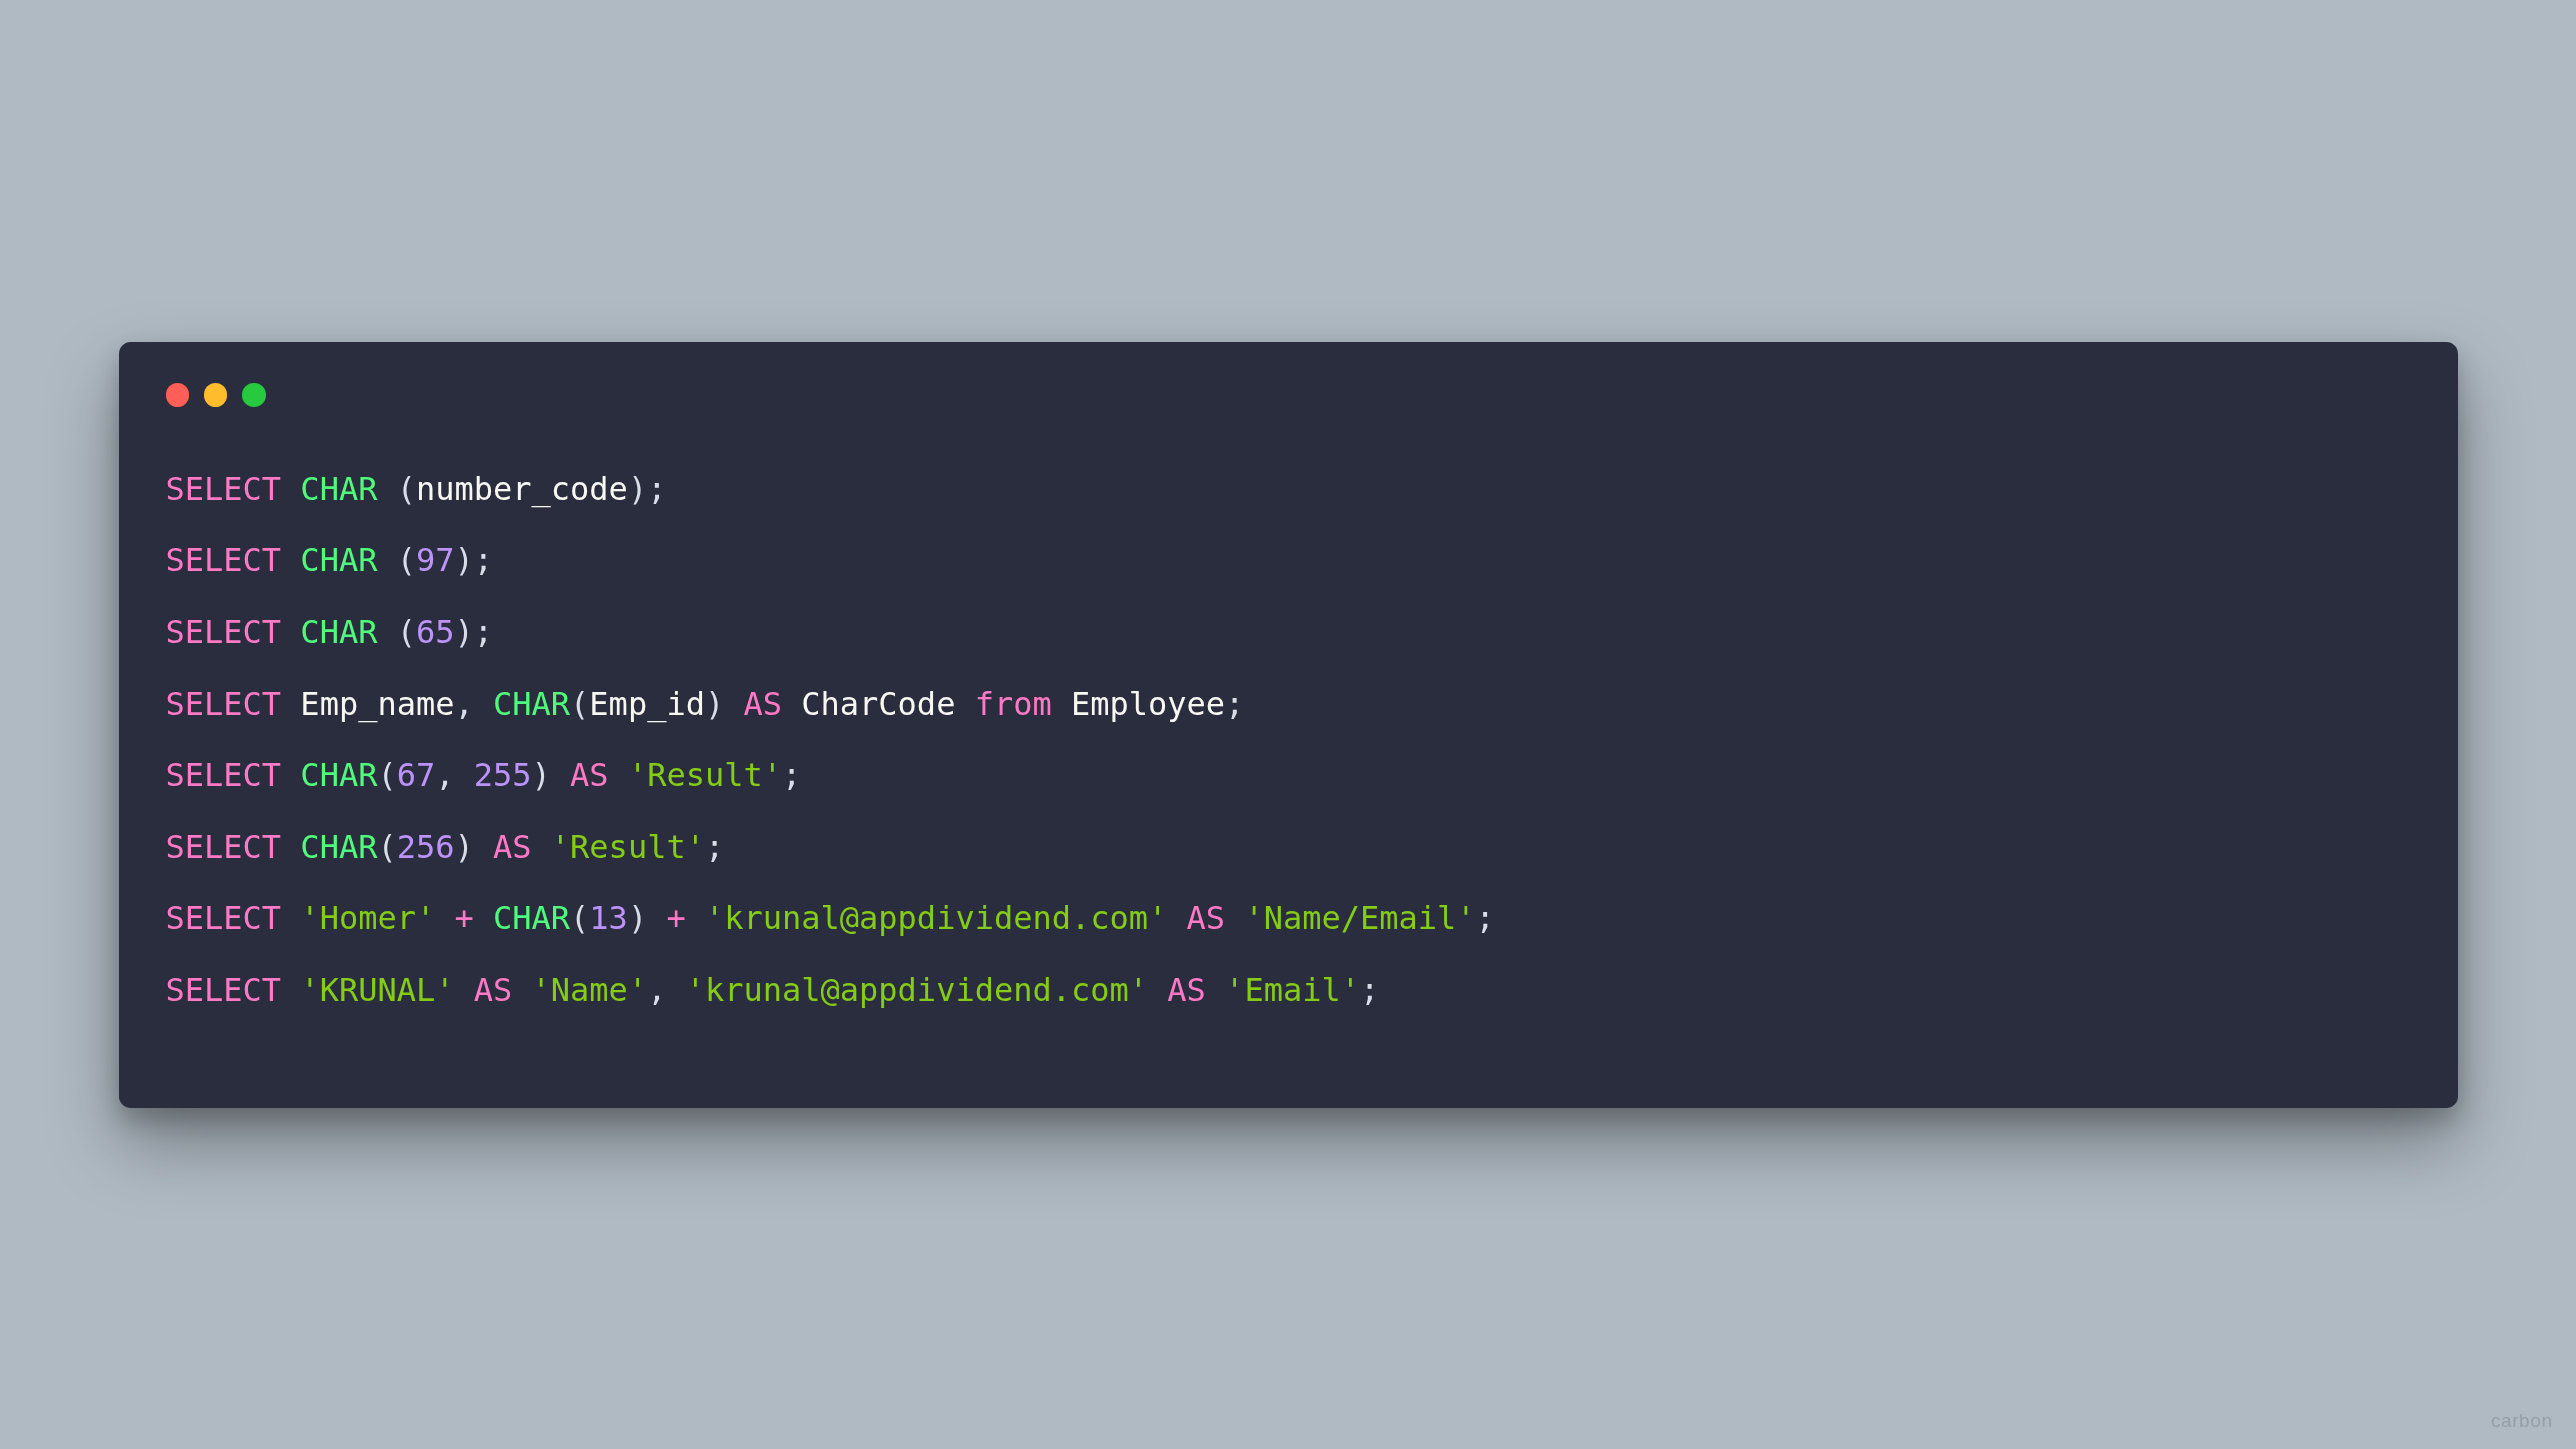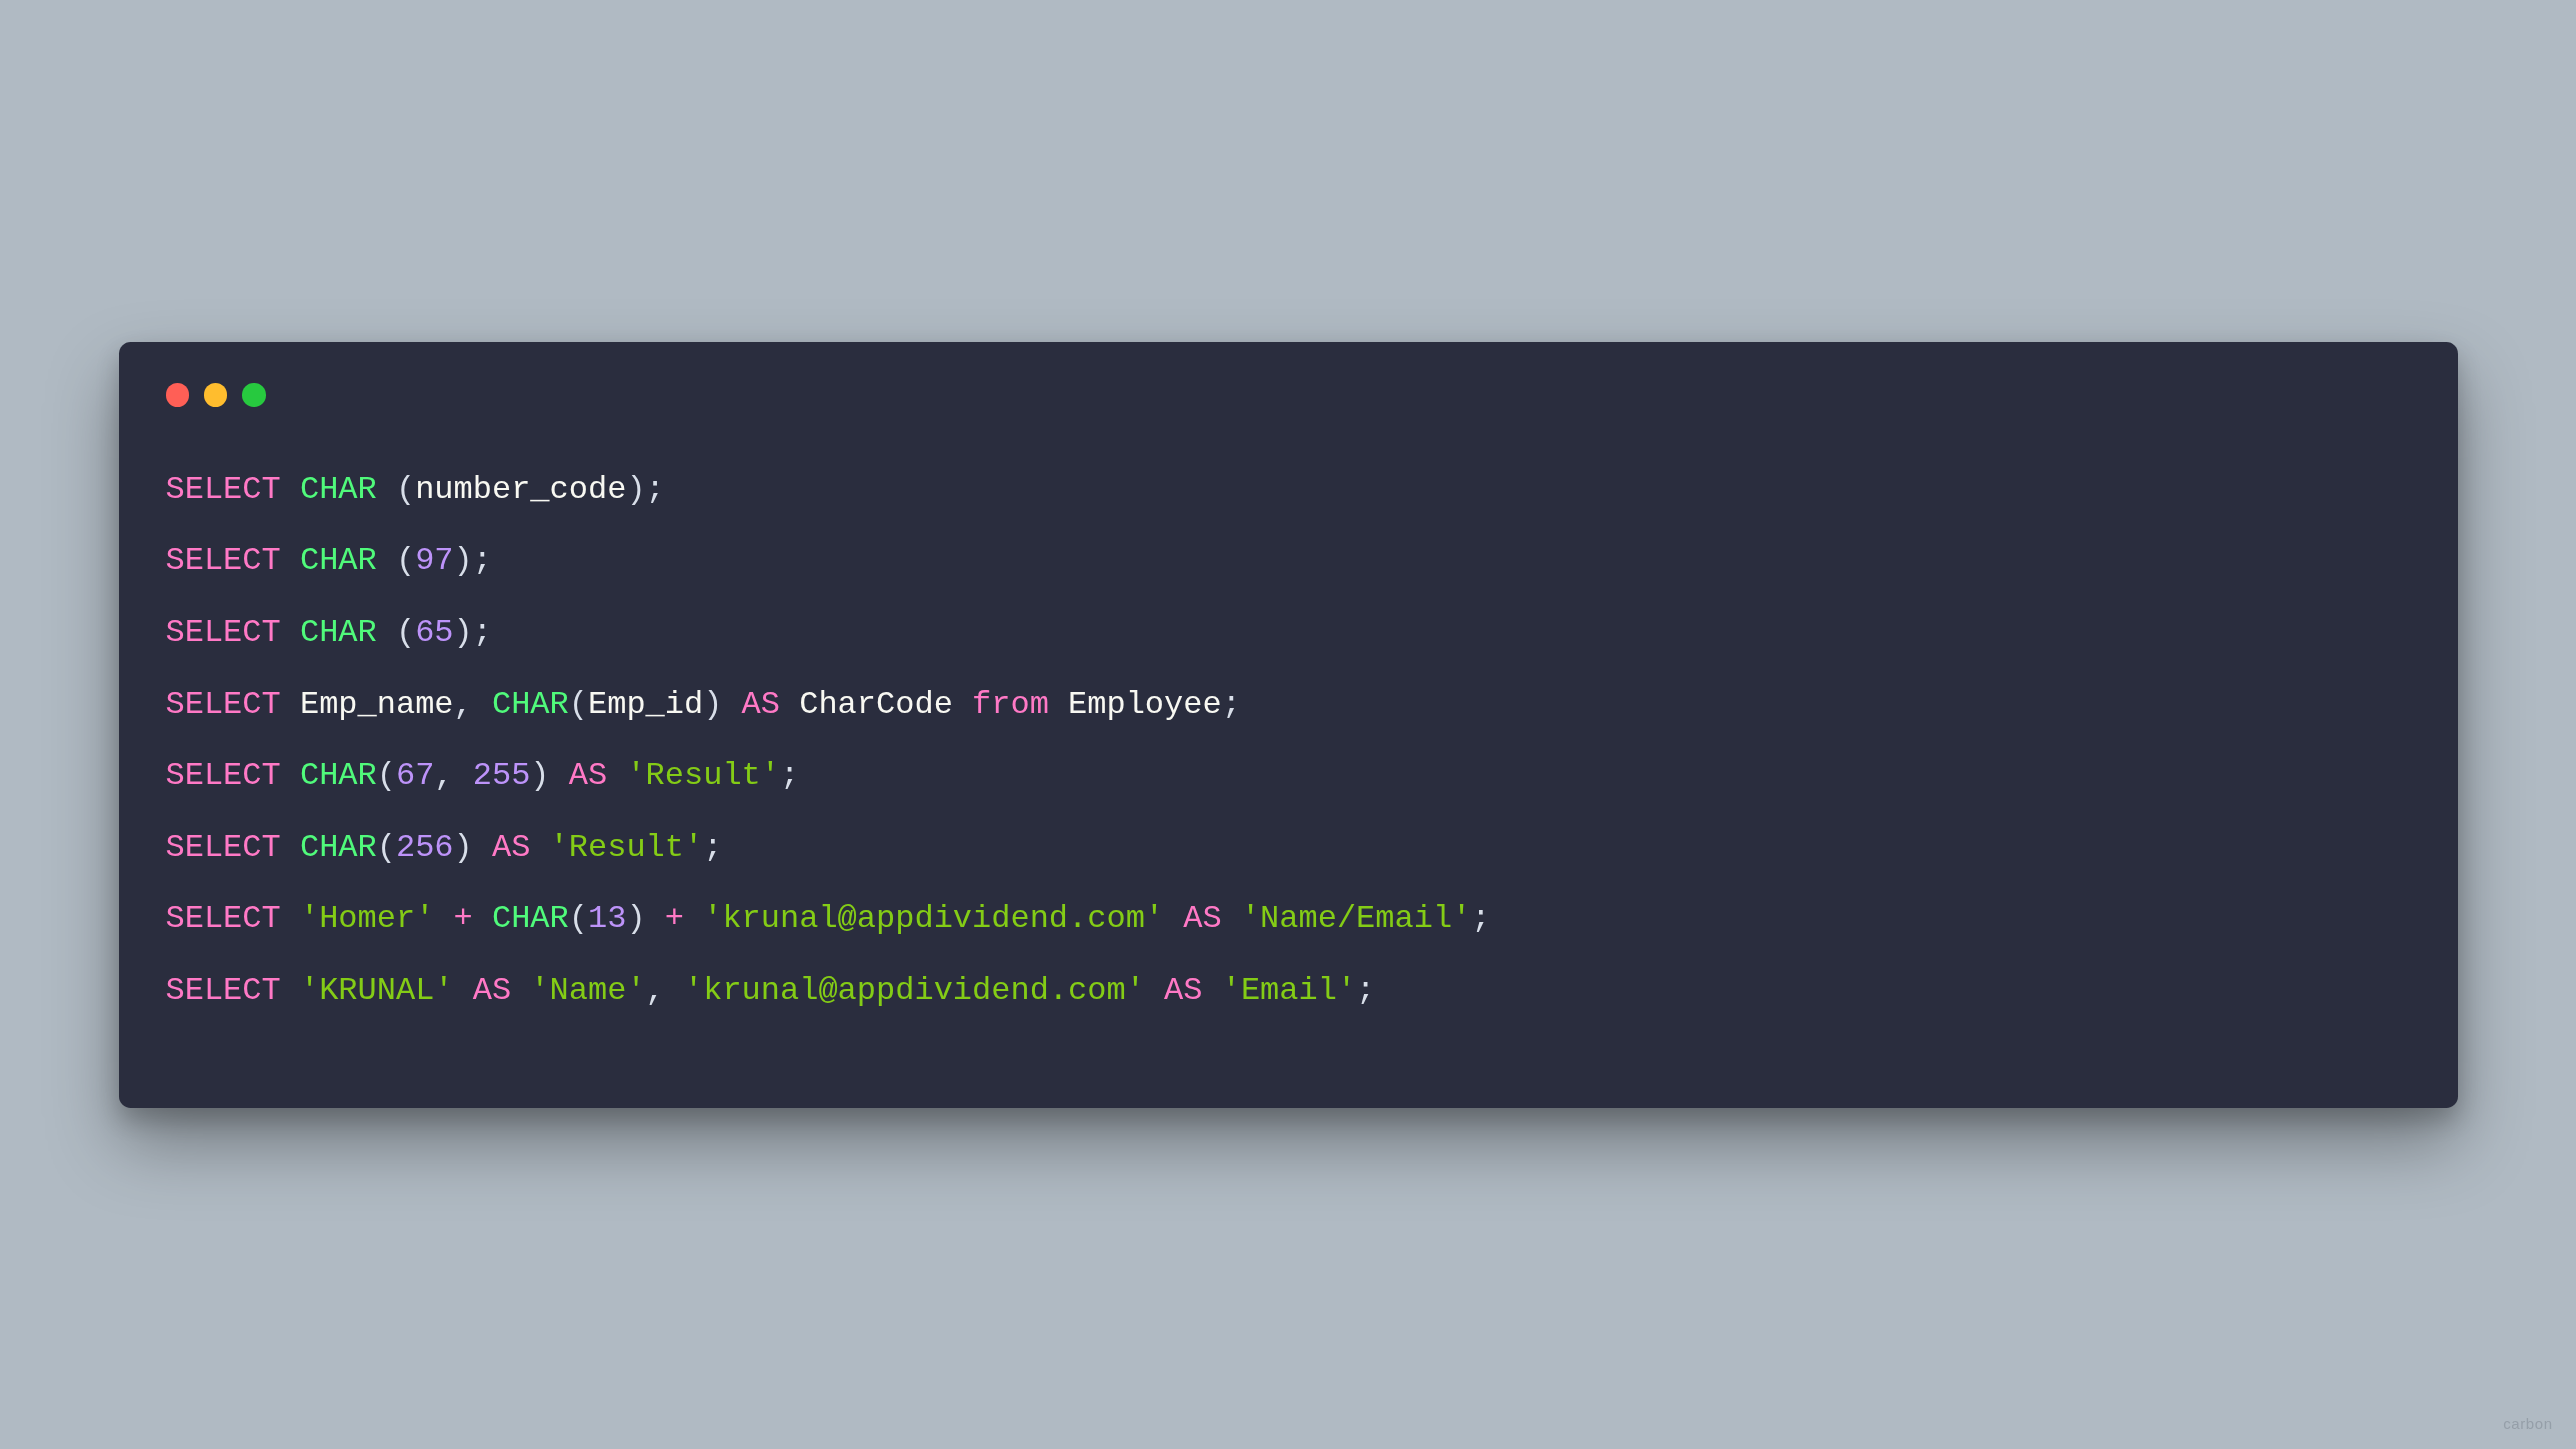--- a/index.html
+++ b/index.html
@@ -29,34 +29,34 @@
     height: 23.4px;
     border-radius: 50%;
   }
   .code {
     font-size: 32px;
     line-height: 1.55;
     white-space: pre;
     color: #d8dee9;
     font-weight: 500;
   }
-  .code .line { display: block; margin-bottom: 22px; font-family: Liberation Mono, monospace; }
+  .code .line { display: block; margin-bottom: 22px; }
   .kw   { color: #ff79c6; }   
   .fn   { color: #50fa7b; }   
   .id   { color: #f8f8f2; }   
   .num  { color: #bd93f9; text-align: center; }   
   .str  { color: #84cc16; }   
   .pn   { color: #d8dee9; }   
   .op   { color: #ff79c6; }   
   .watermark {
     position: fixed;
     right: 23.4px;
     bottom: 17.5px;
     color: rgba(100,110,120,0.35);
-    font-size: 15px;
+    font-size: 19px;
     font-family: sans-serif;
     letter-spacing: 0.6px;
   }
 </style>
 </head>
 <body>
 
 <div class="window">
   <div class="titlebar">
     <div class="dot" style="background:#ff5f56"></div>

